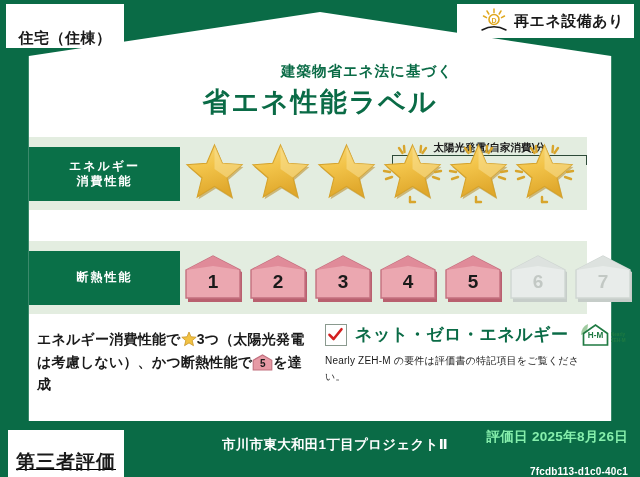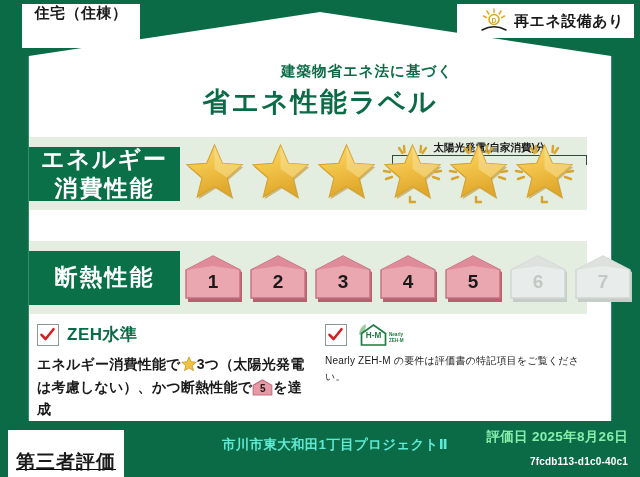--- a/index.html
+++ b/index.html
@@ -6,22 +6,22 @@
   body{
     width:640px;height:477px;overflow:hidden;
     background:#0a6b46;
     font-family:"Liberation Sans","DejaVu Sans",sans-serif;
     -webkit-font-smoothing:antialiased;
   }
   .label-root{position:relative;width:640px;height:477px;background:#0a6b46;}
 
   
   .cat-chip{
-    position:absolute;left:22px;top:4px;width:118px;height:44px;
-    background:#ffffff;display:flex;align-items:flex-start;justify-content:center;
+    position:absolute;left:6px;top:4px;width:118px;height:44px;
+    background:#ffffff;display:flex;align-items:flex-end;justify-content:center;
     font-size:15px;font-weight:700;color:#1a1a1a;letter-spacing:.5px;z-index:6;
   }
   
   .re-chip{
     position:absolute;right:6px;top:4px;height:34px;
     background:#ffffff;display:flex;align-items:center;gap:5px;
     padding:0 10px 0 22px;z-index:6;
   }
   .re-chip .re-label{font-size:15px;font-weight:700;color:#1a1a1a;letter-spacing:.5px;}
   .sun-ico{width:30px;height:26px;display:block;}
@@ -45,21 +45,21 @@
     font-size:27px;font-weight:700;color:#0a6b46;letter-spacing:2px;
   }
 
   
   .row{position:absolute;left:0;width:558px;height:73px;background:#e3ede0;display:flex;align-items:center;}
   .row-energy{top:125px;}
   .row-insul{top:229px;}
   .row-tag{
     width:151px;height:54px;background:#0a7048;color:#fff;
     display:flex;flex-direction:column;align-items:center;justify-content:center;
-    font-size:23px;font-weight:700;line-height:1.22;letter-spacing:2px;flex:none;
+    font-size:12px;font-weight:700;line-height:1.22;letter-spacing:2px;flex:none;
   }
   .row-body{flex:1;height:73px;position:relative;}
 
   
   .stars{position:absolute;left:2px;top:0;height:73px;display:flex;align-items:center;gap:1px;}
   .star-cell{width:65px;height:70px;position:relative;}
   .star-cell svg{position:absolute;left:0;top:0;}
 
   
   .solar-note{
@@ -97,26 +97,26 @@
   .ico-house-inline span{position:absolute;left:0;right:0;top:2px;text-align:center;font-size:10px;font-weight:700;color:#1a1a1a;}
 
   
   .bels{
     position:absolute;left:8px;top:430px;height:32px;background:#ffffff;
     display:flex;align-items:center;padding:16px 8px;z-index:5;text-decoration:underline;
   }
   .bels-jp{font-size:19px;font-weight:700;color:#1a1a1a;letter-spacing:1px;}
   .bels-en{font-size:22px;font-weight:700;color:#0a7048;letter-spacing:0px;margin-left:7px;}
   .project{
-    position:absolute;left:222px;top:436px;font-size:13.5px;font-weight:700;color:#5eead4;
+    position:absolute;left:222px;top:436px;font-size:13.5px;font-weight:700;color:#ffffff;
     letter-spacing:.3px;z-index:5;white-space:nowrap;
   }
   .eval{position:absolute;right:12px;top:428px;text-align:right;z-index:5;}
   .eval-date{font-size:13.5px;font-weight:700;color:#86efac;letter-spacing:.3px;white-space:nowrap;}
-  .eval-id{font-size:10px;font-weight:700;color:#ffffff;letter-spacing:.2px;margin-top:10px;white-space:nowrap;}
+  .eval-id{font-size:10px;font-weight:700;color:#ffffff;letter-spacing:.2px;margin-top:20px;white-space:nowrap;}
 </style>
 </head>
 <body>
 
 <div class="label-root">
 
   <div class="body-shape"></div>
 
   <div class="cat-chip">
     <span>住宅（住棟）</span>
@@ -340,42 +340,35 @@
                 <path d="M4 16 L31 2 L58 16 L58 44 L4 44 Z" fill="#e8ecea" stroke="#cfd6d2" stroke-width="1.4"></path>
                 <path d="M4 16 L31 2 L58 16 L31 12 Z" fill="#dde2df"></path>
               </svg>
               <span>7</span>
             </div>
           </div>
       </div>
     </div>
 
     <div class="crit crit-left">
-      <div class="crit-head">
-        <span class="chk">
-          <svg viewBox="0 0 17 17" width="17" height="17">
-            <path d="M2.5 8.8 L6.6 13 L14.5 3.2" fill="none" stroke="#d32020" stroke-width="2.6" stroke-linecap="round" stroke-linejoin="round"></path>
-          </svg>
-        </span>
-        <span class="crit-title">ZEH水準</span>
-      </div>
       <div class="crit-text"><span>エネルギー消費性能で</span><span class="ico-star-inline"><svg viewBox="0 0 16 16" width="16" height="16">
               <path d="M8 1 L10 5.8 L15.2 6.2 L11.2 9.6 L12.5 14.7 L8 11.9 L3.5 14.7 L4.8 9.6 L0.8 6.2 L6 5.8 Z" fill="#f2c243" stroke="#c9972a" stroke-width="0.8"></path>
             </svg></span><span>3つ（太陽光発電</span><br><span>は考慮しない）、かつ断熱性能で</span><span class="ico-house-inline"><svg viewBox="0 0 21 17" width="21" height="17">
               <path d="M1.2 6.2 L10.5 1 L19.8 6.2 L19.8 16 L1.2 16 Z" fill="#e79aa5" stroke="#c1707f" stroke-width="1.1"></path>
             </svg><span>5</span></span><span>を達成</span></div>
     </div>
 
     <div class="crit crit-right">
       <div class="crit-head">
         <span class="chk">
           <svg viewBox="0 0 17 17" width="17" height="17">
             <path d="M2.5 8.8 L6.6 13 L14.5 3.2" fill="none" stroke="#d32020" stroke-width="2.6" stroke-linecap="round" stroke-linejoin="round"></path>
           </svg>
         </span>
+        <span class="crit-title">ネット・ゼロ・エネルギー</span>
         <span class="zehm-logo">
           <svg viewBox="0 0 52 26" width="52" height="26">
             <path d="M4 13 Q4 5 11 2 Q11 11 4 13 Z" fill="#8fc28f" opacity="0.85"></path>
             <path d="M6.5 11.5 L18.5 3 L30.5 11.5 L30.5 23 L6.5 23 Z" fill="none" stroke="#1f7a42" stroke-width="1.7"></path>
             <text x="18.5" y="16" font-size="8.2" font-weight="700" fill="#1f7a42" text-anchor="middle" font-family="'Liberation Sans',sans-serif">H-M</text>
             <text x="34" y="14" font-size="4.6" font-weight="700" fill="#1f7a42" font-family="'Liberation Sans',sans-serif">Nearly</text>
             <text x="34" y="19.5" font-size="4.6" font-weight="700" fill="#1f7a42" font-family="'Liberation Sans',sans-serif">ZEH-M</text>
           </svg>
         </span>
       </div>

